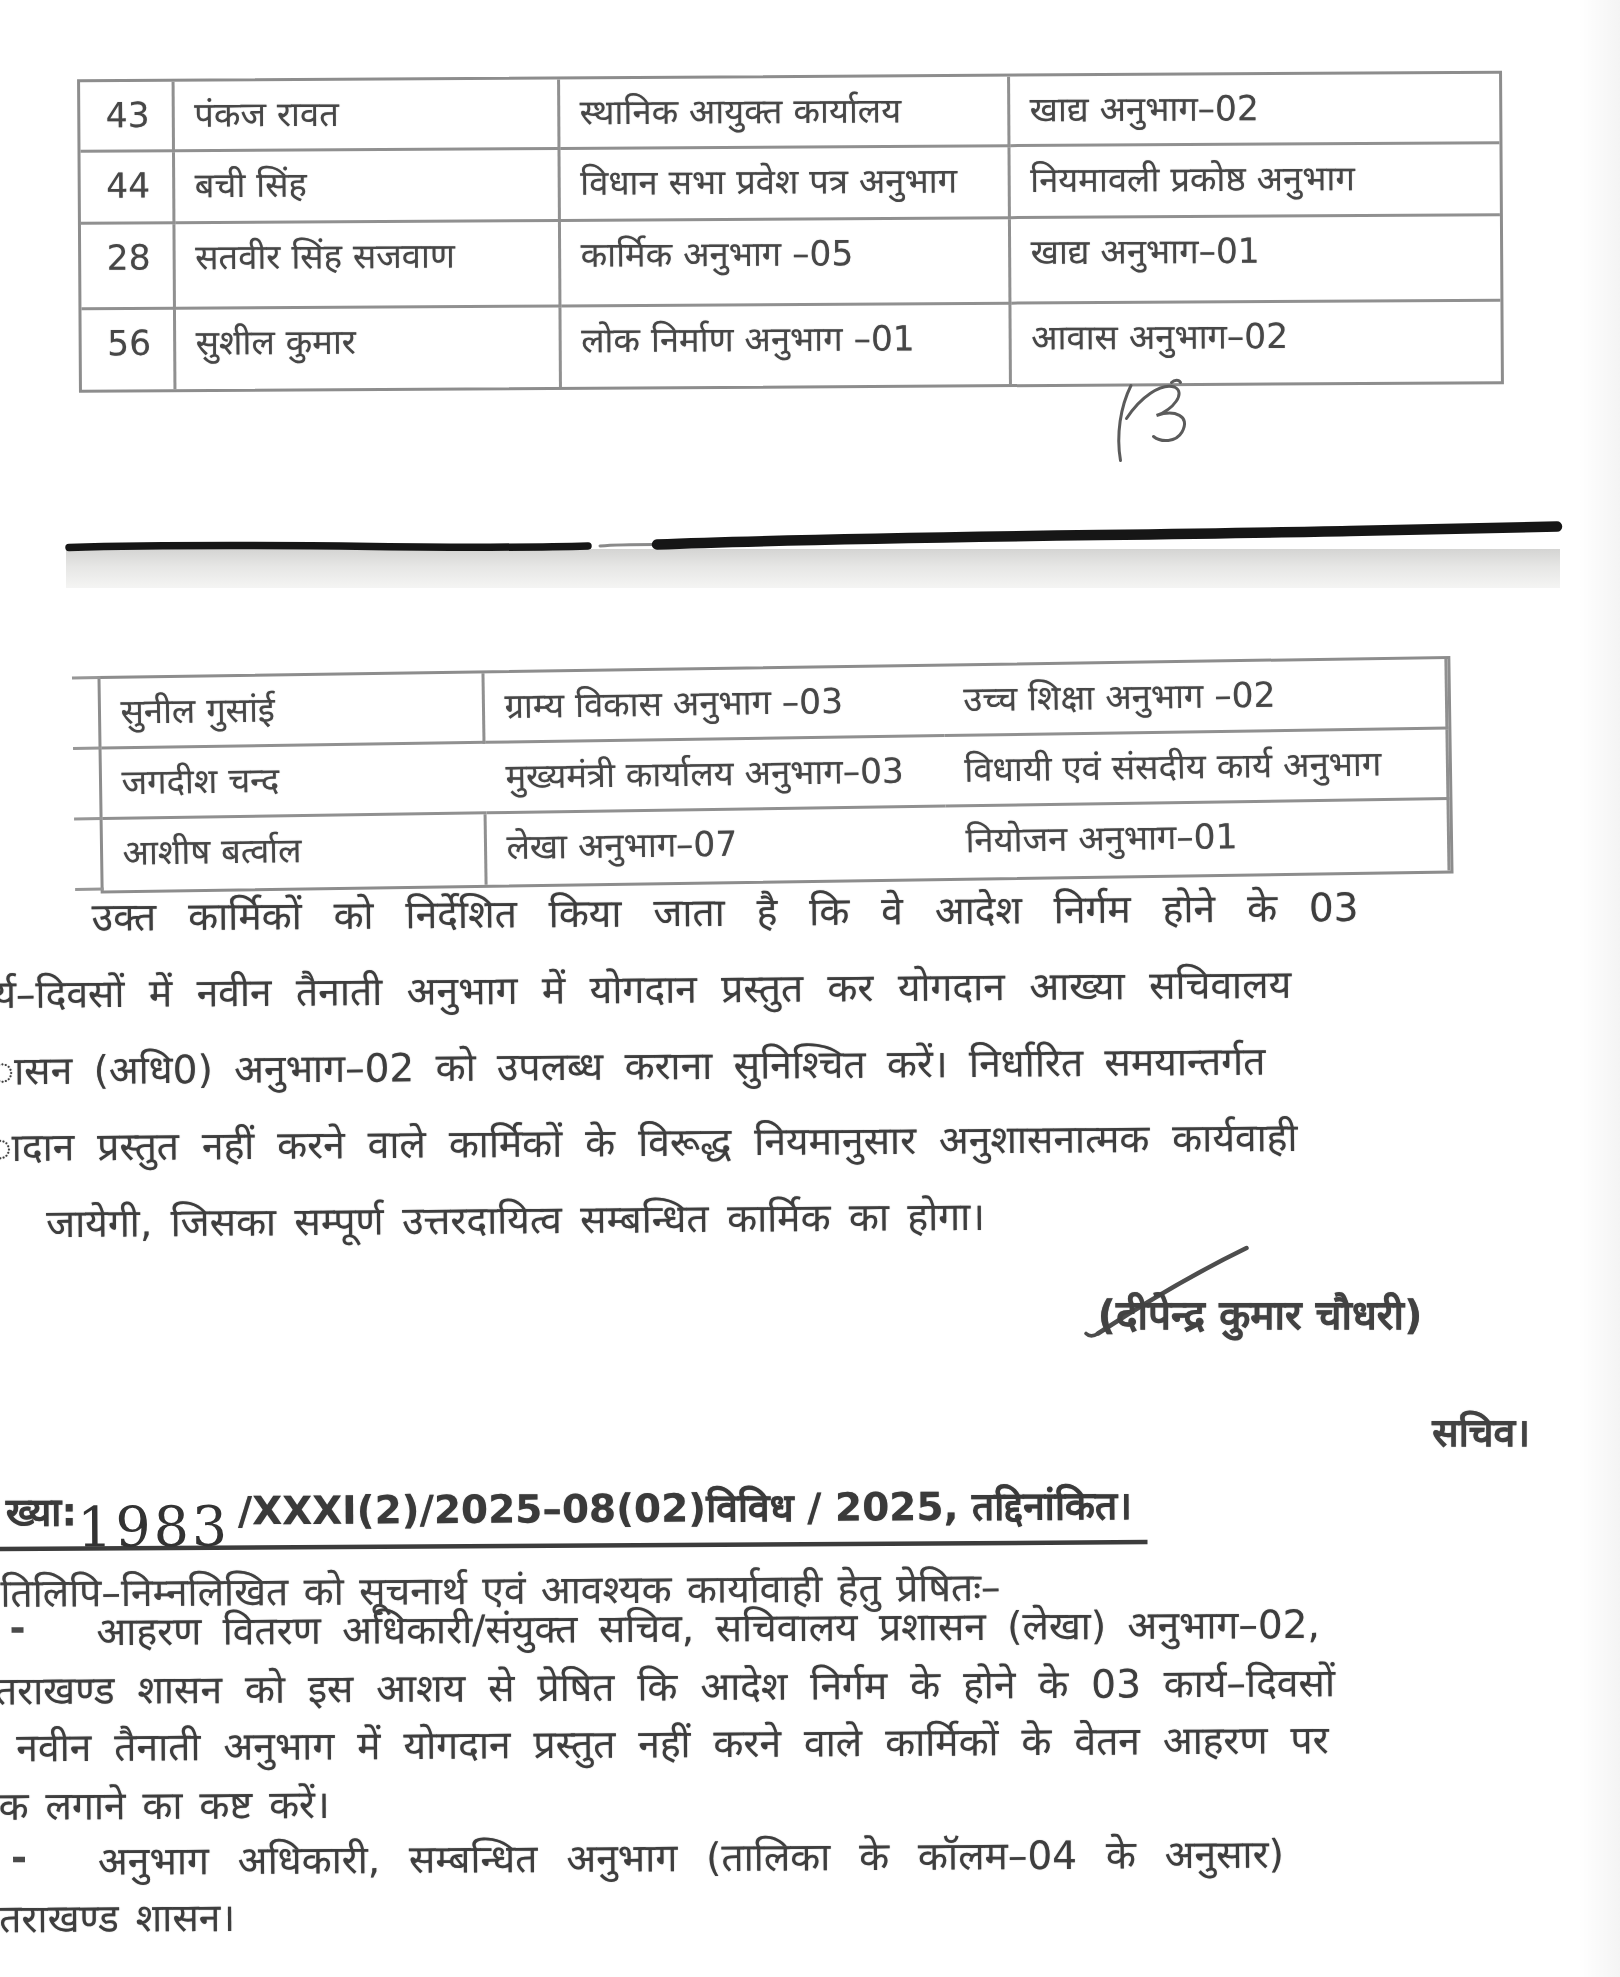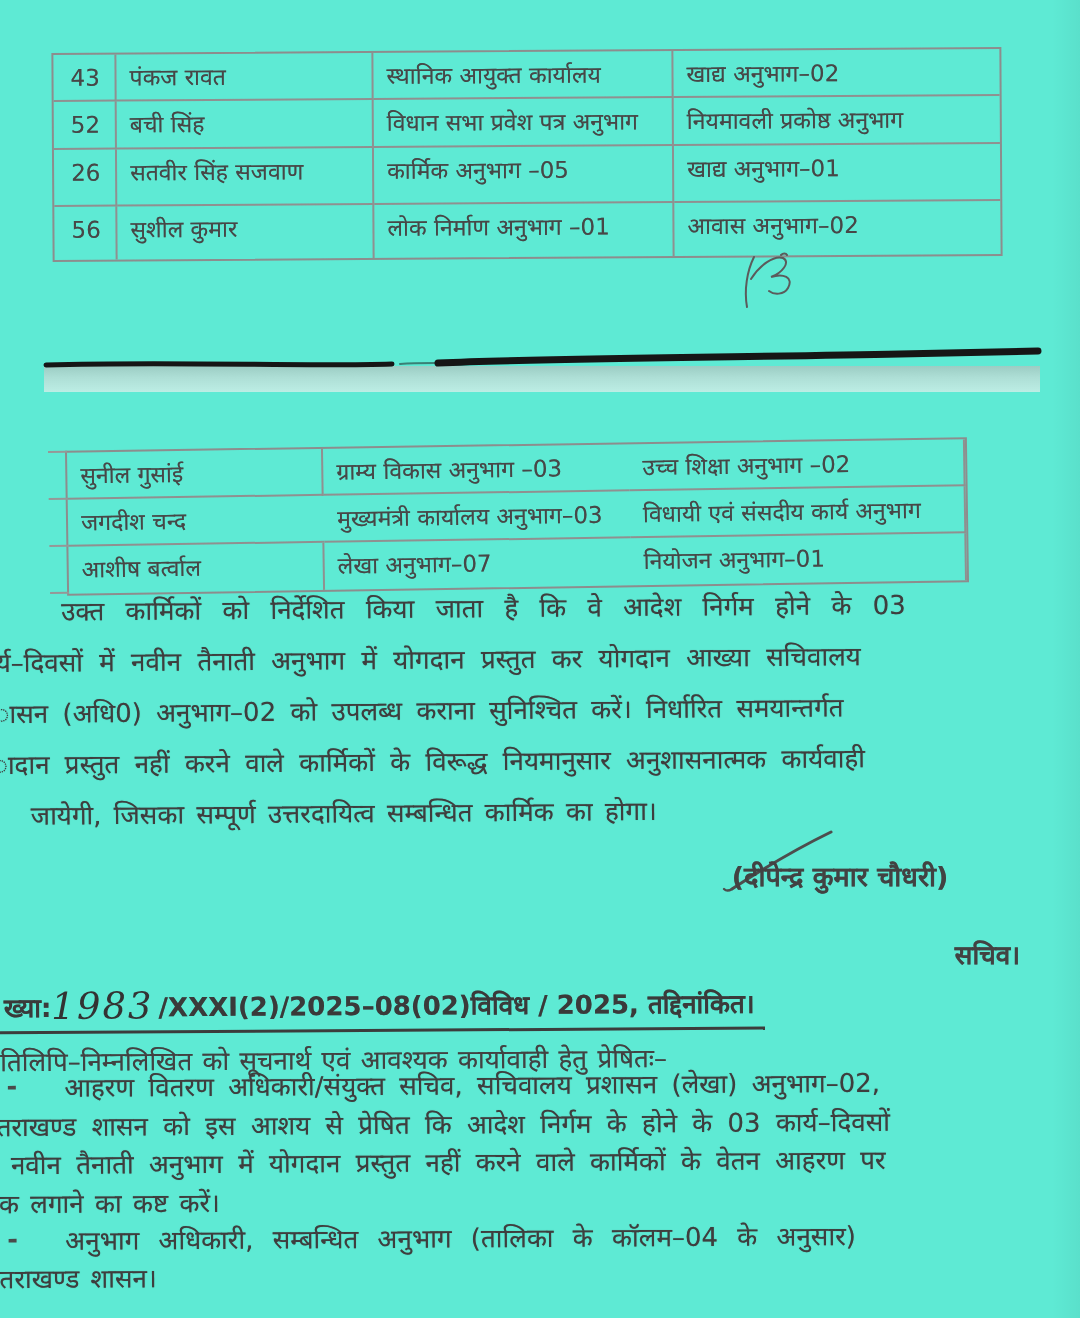--- a/index.html
+++ b/index.html
@@ -1,19 +1,19 @@
 <!DOCTYPE html>
 <html><head>
 <meta charset="utf-8">
 <style>
   html,body{margin:0;padding:0;}
   body{background:#e9e9e7;font-family:"DejaVu Sans","Liberation Sans",sans-serif;}
   .page{
     position:relative;width:1080px;height:1318px;overflow:hidden;
-    background:#5eead4;
+    background:#ffffff;
     color:#3f3f3f;
   }
   .page::after{ 
     content:"";position:absolute;top:0;right:0;width:28px;height:100%;
     background:linear-gradient(to right, rgba(0,0,0,0), rgba(0,0,0,0.045));
     pointer-events:none;
   }
   .ink{color:#424242;text-shadow:0 0 .6px rgba(66,66,66,.55);}
   
   .doc-table{position:absolute;display:grid;border:2px solid #8d8d8d;background:transparent;}
@@ -47,22 +47,22 @@
   .sig-name{position:absolute;left:660px;top:857px;width:360px;text-align:center;
     font-size:27px;font-weight:bold;white-space:nowrap;}
   .sig-title{position:absolute;left:660px;top:936px;width:360px;text-align:right;
     font-size:26px;font-weight:bold;}
   
   .lower{position:absolute;left:0;top:980px;width:1060px;transform:rotate(-0.35deg);}
   .refline{display:inline-block;border-bottom:3px solid #3c3c3c;padding:0 10px 5px 4px;
     white-space:nowrap;}
   .ref-prefix,.ref-suffix{font-size:26px;font-weight:bold;color:#3a3a3a;
     text-shadow:0 0 .6px rgba(58,58,58,.5);}
-  .ref-number{font-family:"DejaVu Serif","Liberation Serif",serif;font-style:italic;
-    font-size:37px;letter-spacing:2px;position:relative;top:2px;color:#333;}
+  .ref-number{font-family:"DejaVu Serif","Liberation Serif",serif;
+    font-size:37px;letter-spacing:2px;position:relative;top:14px;color:#333;}
   .copy-intro{margin-top:9px;font-size:26px;white-space:nowrap;word-spacing:2px;}
   .copy-line{position:absolute;font-size:26px;white-space:nowrap;color:#3e3e3e;
     text-shadow:0 0 .7px rgba(62,62,62,.55);}
   .dash{position:absolute;font-size:26px;font-weight:bold;color:#4a4a4a;}
   .cl0{left:64px;top:86px;word-spacing:6px;}
   .cl1{left:-4px;top:125px;word-spacing:7px;}
   .cl2{left:10px;top:163px;word-spacing:7px;}
   .cl3{left:-2px;top:202px;word-spacing:3px;}
   .cl4{left:64px;top:239px;word-spacing:11px;}
   .cl5{left:-2px;top:277px;word-spacing:3px;}
@@ -74,26 +74,26 @@
 <body>
 
 <div class="page">
 
   <div id="table1" class="doc-table">
     <div class="cell sno">43</div>
     <div class="cell">पंकज रावत</div>
     <div class="cell">स्थानिक आयुक्त कार्यालय</div>
     <div class="cell">खाद्य अनुभाग–02</div>
 
-    <div class="cell sno">52</div>
+    <div class="cell sno">44</div>
     <div class="cell">बची सिंह</div>
     <div class="cell">विधान सभा प्रवेश पत्र अनुभाग</div>
     <div class="cell">नियमावली प्रकोष्ठ अनुभाग</div>
 
-    <div class="cell sno">26</div>
+    <div class="cell sno">28</div>
     <div class="cell">सतवीर सिंह सजवाण</div>
     <div class="cell">कार्मिक अनुभाग –05</div>
     <div class="cell">खाद्य अनुभाग–01</div>
 
     <div class="cell sno row-last">56</div>
     <div class="cell row-last">सुशील कुमार</div>
     <div class="cell row-last">लोक निर्माण अनुभाग –01</div>
     <div class="cell row-last">आवास अनुभाग–02</div>
   </div>
 

